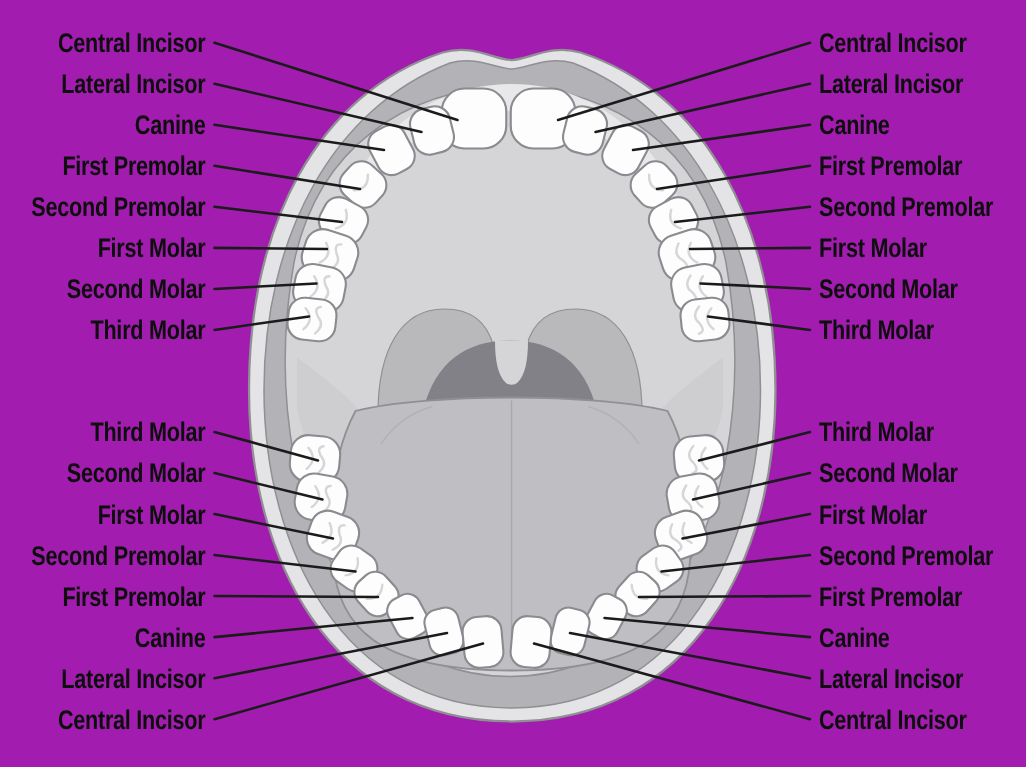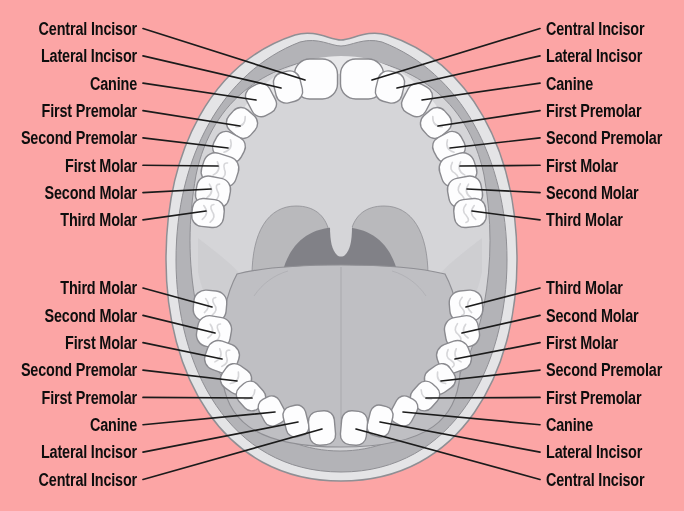--- a/index.html
+++ b/index.html
@@ -1,20 +1,20 @@
 <!DOCTYPE html>
 <html><head>
 <meta charset="utf-8">
 <style>
   html, body { margin: 0; padding: 0; background: #ffffff; }
   .stage {
     position: relative;
     width: 684px;
     height: 511px;
-    background: #fca5a5;
+    background: #a21caf;
     overflow: hidden;
   }
   svg { display: block; }
   .tooth-label {
     font-family: "Liberation Sans", sans-serif;
     font-weight: bold;
     font-size: 18px;
     letter-spacing: -0.2px;
   }
 </style>

